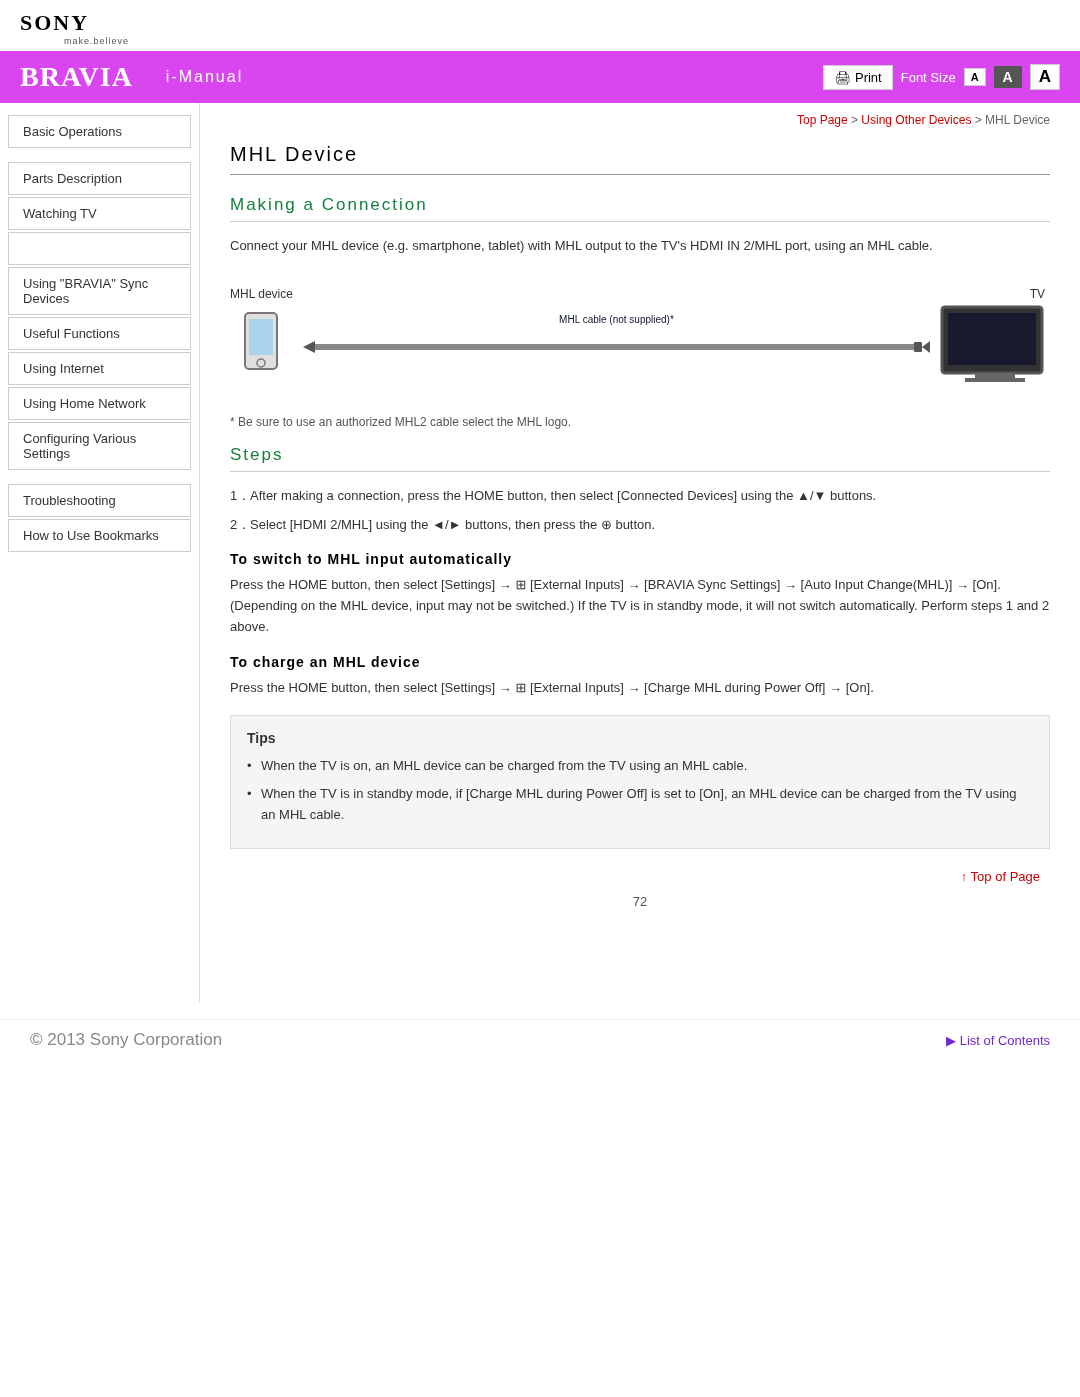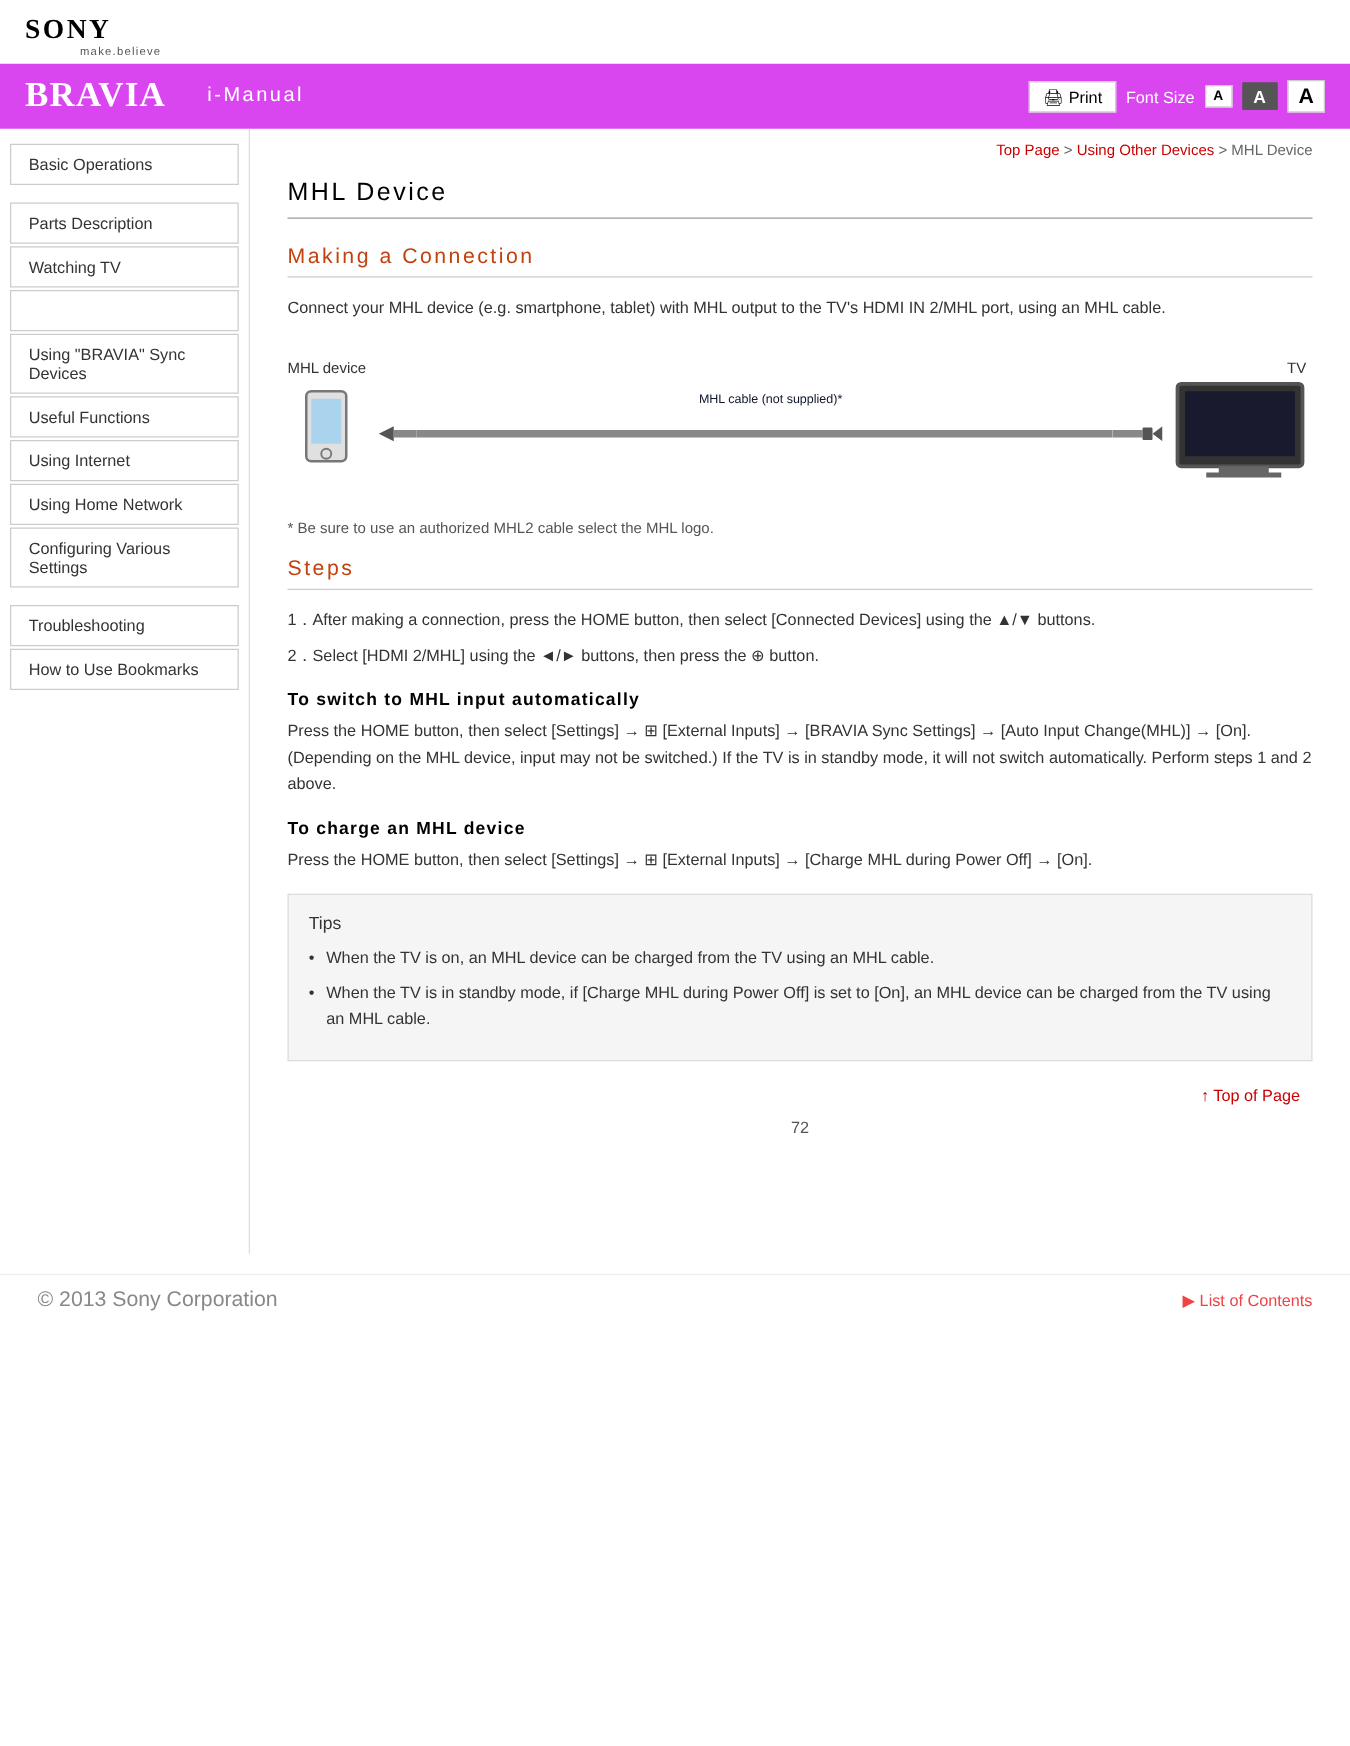--- a/index.html
+++ b/index.html
@@ -39,21 +39,21 @@
 
     
     .breadcrumb { text-align: right; font-size: 12px; margin-bottom: 16px; color: #666; }
     .breadcrumb a { color: #c00; text-decoration: none; }
     .breadcrumb span { color: #666; }
 
     
     .page-title { font-size: 20px; font-weight: normal; letter-spacing: 2px; border-bottom: 1px solid #999; padding-bottom: 8px; margin-bottom: 20px; color: #000; }
 
     
-    .section-title { font-size: 17px; font-weight: normal; letter-spacing: 2px; border-bottom: 1px solid #ccc; padding-bottom: 6px; margin-bottom: 14px; color: #c2410c; }
+    .section-title { font-size: 17px; font-weight: normal; letter-spacing: 2px; border-bottom: 1px solid #ccc; padding-bottom: 6px; margin-bottom: 14px; color: #15803d; }
 
     
     .subsection-title { font-size: 14px; font-weight: bold; letter-spacing: 1px; margin-bottom: 8px; margin-top: 16px; color: #000; }
 
     
     .para { font-size: 13px; line-height: 1.6; margin-bottom: 14px; color: #333; }
 
     
     .diagram { display: flex; align-items: center; justify-content: flex-start; margin: 20px 0; gap: 0; padding: 10px 0; }
     .device-label { font-size: 12px; color: #333; text-align: center; }
@@ -65,31 +65,31 @@
     
     .note { font-size: 12px; color: #555; margin-bottom: 16px; }
 
     
     .steps-list { list-style: none; padding: 0; margin-bottom: 14px; }
     .steps-list li { font-size: 13px; line-height: 1.6; margin-bottom: 8px; padding-left: 20px; position: relative; }
     .steps-list li .step-num { position: absolute; left: 0; }
 
     
     .tips-box { background: #f5f5f5; border: 1px solid #ddd; padding: 14px 16px; margin-top: 16px; }
-    .tips-title { font-size: 14px; font-weight: normal; margin-bottom: 10px; }
+    .tips-title { font-size: 14px; font-weight: bold; margin-bottom: 10px; }
     .tips-list { list-style: none; padding: 0; }
     .tips-list li { font-size: 13px; line-height: 1.6; margin-bottom: 8px; padding-left: 14px; position: relative; }
     .tips-list li::before { content: '•'; position: absolute; left: 0; }
 
     
     .footer-nav { display: flex; justify-content: flex-end; margin-top: 20px; padding-right: 10px; }
     .top-of-page { color: #c00; font-size: 13px; text-decoration: none; }
     .footer-bottom { display: flex; justify-content: space-between; align-items: center; margin-top: 16px; padding: 10px 30px; border-top: 1px solid #eee; }
     .copyright { font-size: 17px; color: #888; }
-    .list-of-contents { color: #ef4444; font-size: 13px; text-decoration: none; }
+    .list-of-contents { color: #6d28d9; font-size: 13px; text-decoration: none; }
     .page-number { text-align: center; font-size: 13px; color: #555; padding: 10px; }
   </style>
 </head>
 <body>
 
 <div class="sony-area">
   <div class="sony-logo">SONY</div>
   <div class="sony-tagline">make.believe</div>
 </div>
 

